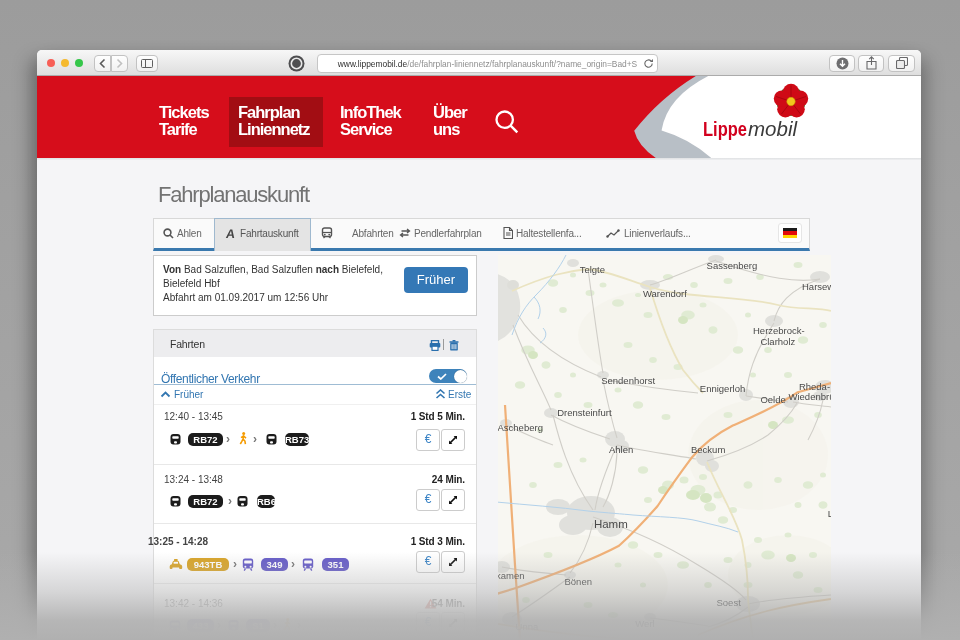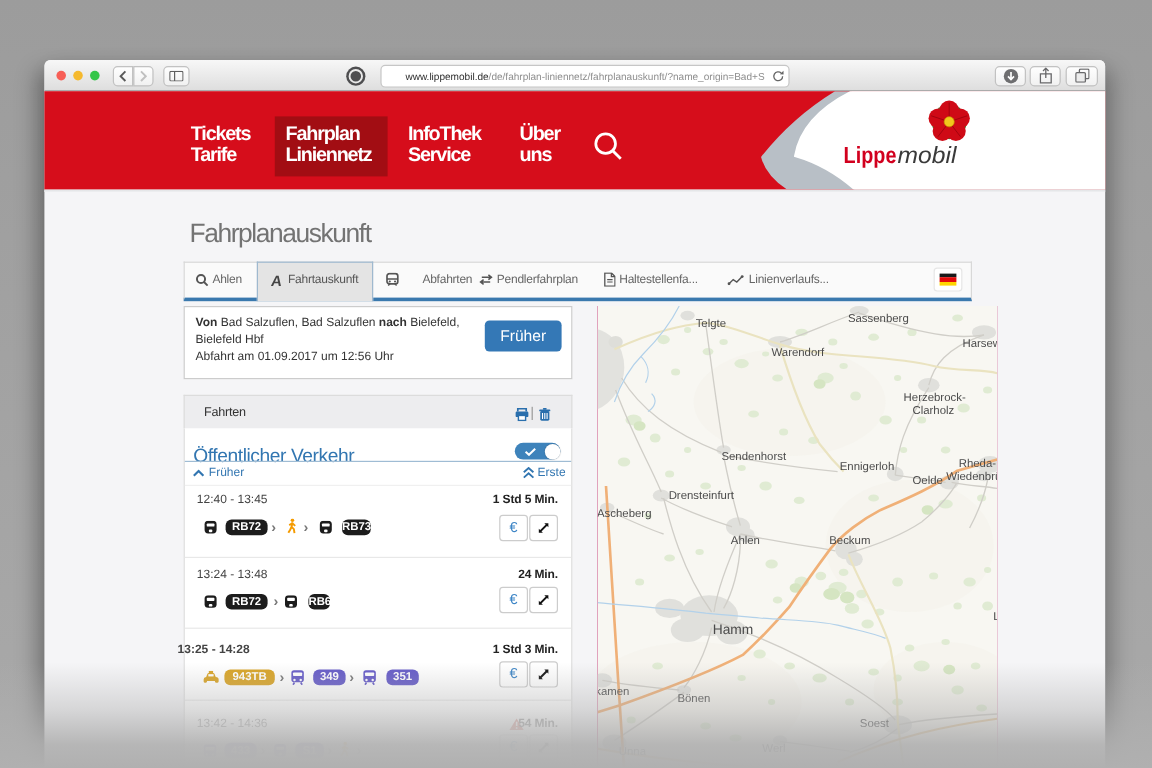--- a/index.html
+++ b/index.html
@@ -197,21 +197,21 @@
       <rect x="1.2" y="2.6" width="7.6" height="8" rx="1.2" fill="#2a6fad"></rect>
       <rect x="0.3" y="1.2" width="9.4" height="1.6" rx="0.8" fill="#2a6fad"></rect>
       <rect x="3.4" y="0" width="3.2" height="1.4" rx="0.7" fill="#2a6fad"></rect>
       <g stroke="#fff" stroke-width="0.9">
         <line x1="3.1" y1="4.2" x2="3.1" y2="9.2"></line>
         <line x1="5" y1="4.2" x2="5" y2="9.2"></line>
         <line x1="6.9" y1="4.2" x2="6.9" y2="9.2"></line>
       </g>
     </svg>
   <div class="a" id="panel"></div>
-  <div class="a blue" style="left:161px; top:372px; font-size:16px; letter-spacing:-0.35px;">Öffentlicher Verkehr</div>
+  <div class="a blue" style="left:161px; top:372px; font-size:12px; letter-spacing:-0.35px;">Öffentlicher Verkehr</div>
   <div class="a" style="left:429px; top:369px; width:38px; height:14px; border-radius:7px; background:#3e83bb;">
     <svg style="position:absolute; left:8px; top:3.5px;" width="10" height="7" viewBox="0 0 10 7">
         <path d="M1 3.5 L3.8 6 L9 1" stroke="#fff" stroke-width="1.7" fill="none"></path>
       </svg>
     <div style="position:absolute; right:0.5px; top:0.5px; width:13px; height:13px; border-radius:50%; background:#fff; box-shadow:0 0 1px rgba(0,0,0,.4);"></div>
   </div>
   <div class="a" style="left:154px; top:384px; width:322px; height:1px; background:#9fbcd4;"></div>
   <svg class="a" style="left:160px; top:391px;" width="11" height="7" viewBox="0 0 11 7">
       <path d="M1.5 5.5 L5.5 1.5 L9.5 5.5" stroke="#3276b1" stroke-width="1.8" fill="none"></path>
     </svg>

